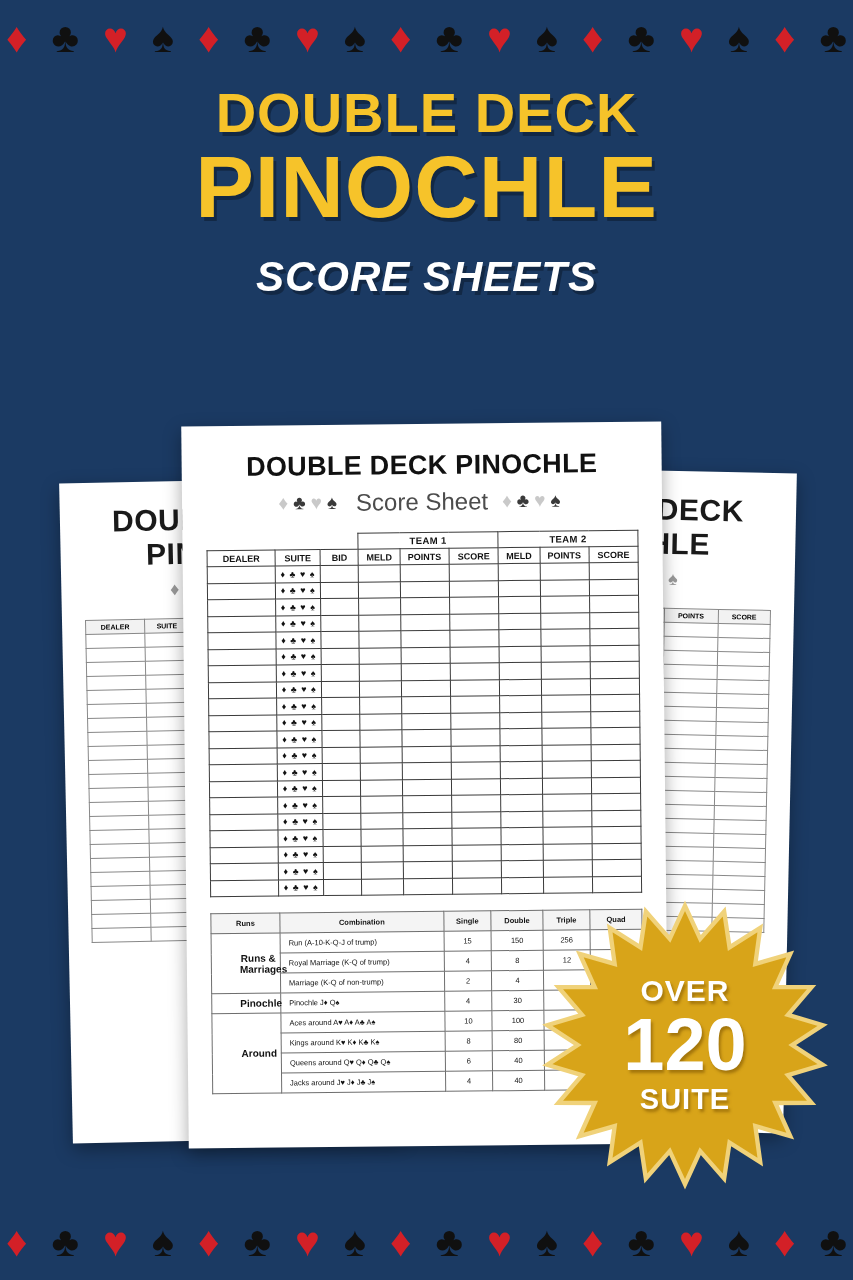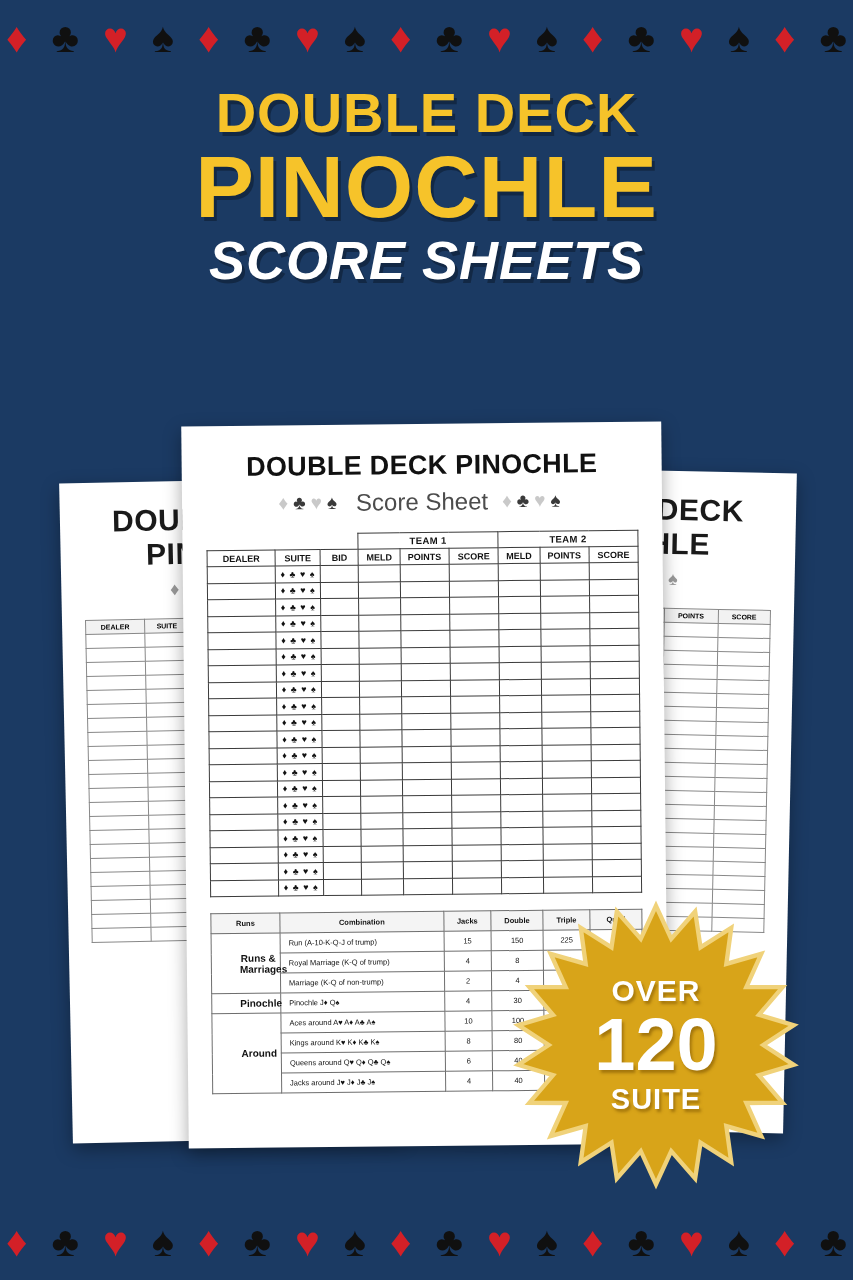--- a/index.html
+++ b/index.html
@@ -36,22 +36,22 @@
   }
   .t1,.t2{
     font-weight:bold;color:#f6c32a;
     letter-spacing:1px;
     text-shadow:3px 4px 0 rgba(0,0,0,.30);
     line-height:.95;
   }
   .t1{font-size:56px;}
   .t2{font-size:88px;margin-top:6px;}
   .t3{
-    font-size:54px;font-style:italic;font-weight:bold;color:#ffffff;
-    letter-spacing:1px;
+    font-size:42px;font-style:italic;font-weight:bold;color:#ffffff;
+    margin-top:24px;letter-spacing:1px;
     text-shadow:3px 4px 0 rgba(0,0,0,.30);
   }
 
   
   .sheet{
     position:absolute;background:#ffffff;
     box-shadow:0 6px 18px rgba(0,0,0,.35);
   }
   .sheet.back-left{
     left:66px;top:480px;width:330px;height:660px;
@@ -125,21 +125,21 @@
     border:1px solid #6e6e6e;font-size:7.5px;color:#111;
     padding:2px 3px;height:15px;
   }
   table.meld th{background:#f4f4f4;font-weight:bold;text-align:center;font-size:7.5px;}
   table.meld td.grp{text-align:center;font-weight:bold;font-size:10px;padding-left:28px;}
   table.meld td.combo{text-align:left;padding-left:8px;}
   table.meld td.num{text-align:center;}
 
   
   .badge{
-    position:absolute;left:511px;top:900px;width:290px;height:290px;
+    position:absolute;left:540px;top:900px;width:290px;height:290px;
   }
   .badge svg{position:absolute;inset:0;}
   .badge .txt{
     position:absolute;inset:0;display:flex;flex-direction:column;
     align-items:center;justify-content:center;color:#ffffff;
     text-shadow:2px 3px 3px rgba(120,80,0,.55);
   }
   .badge .over{font-size:30px;font-weight:bold;letter-spacing:1px;}
   .badge .num{font-size:74px;font-weight:bold;line-height:.95;margin:2px 0;}
   .badge .sheets{font-size:29px;font-weight:bold;letter-spacing:1px;}
@@ -835,33 +835,33 @@
             <col style="width:38%">
             <col style="width:11%">
           <col style="width:12%">
             <col style="width:11%">
             <col style="width:12%">
         </colgroup>
         <thead id="meld-head">
             <tr>
               <th>Runs</th>
               <th>Combination</th>
-              <th>Jacks</th>
+              <th>Single</th>
               <th>Double</th>
               <th>Triple</th>
               <th>Quad</th>
             </tr>
           </thead>
         <tbody id="meld-body">
             <tr>
               <td class="grp" rowspan="3">Runs &amp; Marriages</td>
               <td class="combo">Run (A-10-K-Q-J of trump)</td>
               <td class="num">15</td>
               <td class="num">150</td>
-              <td class="num">225</td>
+              <td class="num">256</td>
               <td class="num"></td>
             </tr>
             <tr>
               <td class="combo">Royal Marriage (K-Q of trump)</td>
               <td class="num">4</td>
               <td class="num">8</td>
               <td class="num">12</td>
               <td class="num"></td>
             </tr>
             <tr>

